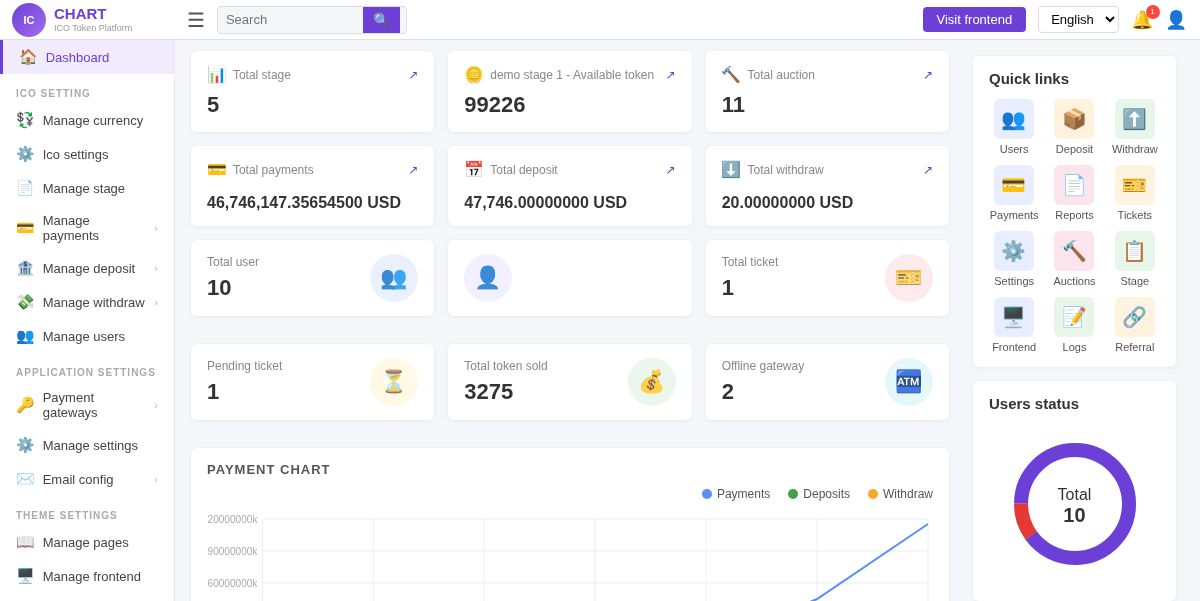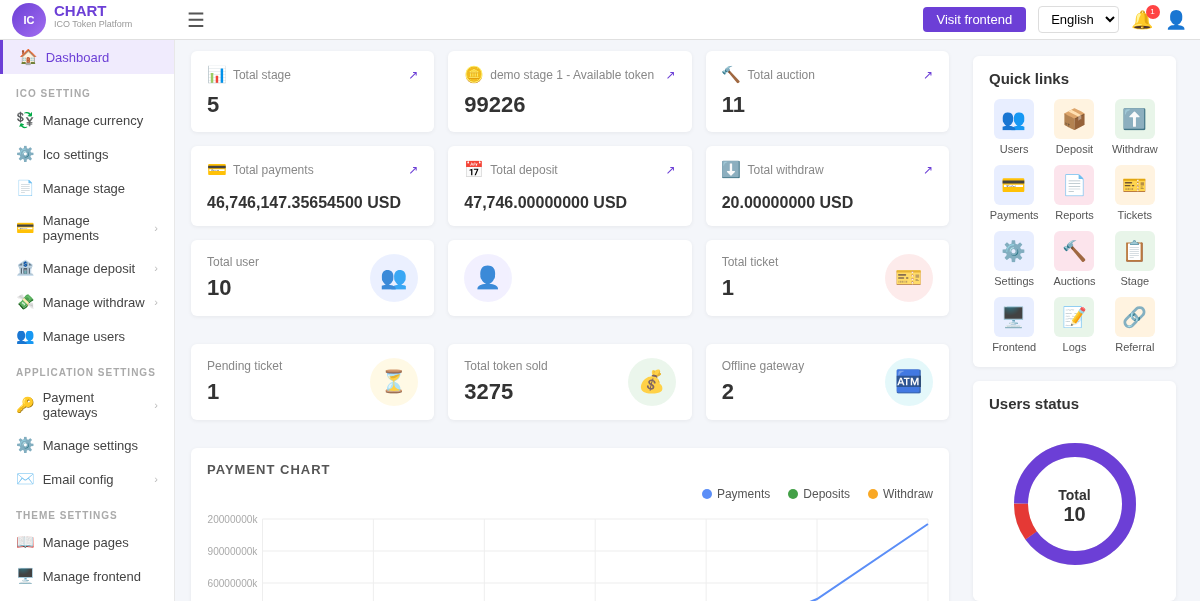--- a/index.html
+++ b/index.html
@@ -4,21 +4,21 @@
   <style>
     * { box-sizing: border-box; margin: 0; padding: 0; }
     body { font-family: 'Segoe UI', Arial, sans-serif; background: #f4f6fa; color: #333; font-size: 13px; }
 
     
     .topnav {
       display: flex; align-items: center; background: #fff;
       height: 40px; padding: 0 12px; border-bottom: 1px solid #e0e0e0;
       position: fixed; top: 0; left: 0; right: 0; z-index: 100;
     }
-    .logo-area { display: flex; align-items: flex-start; width: 175px; }
+    .logo-area { display: flex; align-items: center; width: 175px; }
     .logo-circle {
       width: 34px; height: 34px; border-radius: 50%;
       background: linear-gradient(135deg, #6c3fd6, #a26ef0);
       display: flex; align-items: center; justify-content: center;
       color: #fff; font-weight: bold; font-size: 11px; margin-right: 8px;
     }
     .logo-text { font-size: 15px; font-weight: 700; color: #6c3fd6; line-height: 1.1; }
     .logo-sub { font-size: 9px; color: #999; font-weight: 400; }
     .hamburger { font-size: 20px; color: #555; cursor: pointer; margin-right: 12px; }
     .search-wrap { display: flex; align-items: center; background: #f4f6fa; border: 1px solid #ddd; border-radius: 4px; overflow: hidden; width: 190px; }
@@ -112,40 +112,44 @@
       width: 40px; height: 40px; border-radius: 6px;
       display: flex; align-items: center; justify-content: center;
       font-size: 20px;
     }
     .ql-label { font-size: 11px; color: #555; text-align: center; }
 
     
     .donut-wrap { display: flex; justify-content: center; align-items: center; padding: 10px 0; }
     .donut-center { position: relative; }
     .donut-text { position: absolute; top: 50%; left: 50%; transform: translate(-50%, -50%); text-align: center; }
-    .donut-text .dt-label { font-size: 14px; font-weight: 700; color: #333; }
+    .donut-text .dt-label { font-size: 16px; font-weight: 400; color: #333; }
     .donut-text .dt-value { font-size: 20px; font-weight: 700; color: #333; }
 
     
     .main { margin-left: 175px; margin-right: 235px; }
 
     svg text { font-family: 'Segoe UI', Arial, sans-serif; }
   </style>
 </head>
 <body>
 
 <nav class="topnav">
   <div class="logo-area">
     <div class="logo-circle">IC</div>
     <div>
       <div class="logo-text">CHART</div>
       <div class="logo-sub">ICO Token Platform</div>
     </div>
   </div>
   <span class="hamburger">☰</span>
+  <div class="search-wrap">
+    <input class="search-input" type="text" placeholder="Search" style="">
+    <button class="search-btn">🔍</button>
+  </div>
   <div class="nav-right">
     <button class="visit-btn">Visit frontend</button>
     <select class="lang-select">
       <option>English</option>
     </select>
     <span class="nav-icon">
       🔔
       <span class="badge">1</span>
     </span>
     <span class="nav-icon">👤</span>

